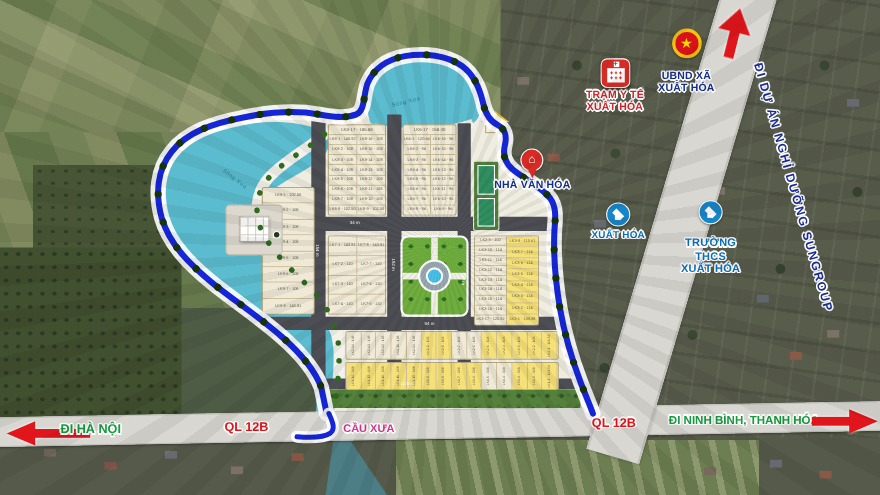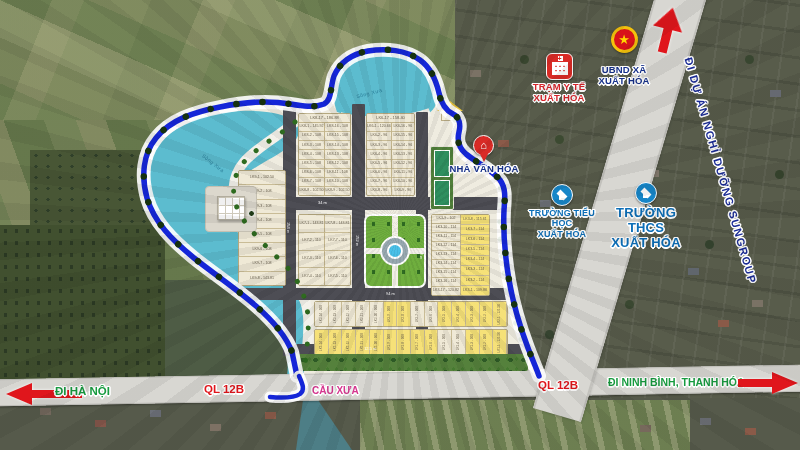--- a/index.html
+++ b/index.html
@@ -464,30 +464,29 @@
     <div class="lbl outlined" style="color:#15308a;margin-top:1px">
       <div>NHÀ VĂN HÓA</div>
     </div>
   </div>
   <div class="poi" style="left:520px;top:184px;width:84px">
     <div class="icon-grad">
         <div class="cap"></div>
         <div class="base"></div>
       </div>
     <div class="lbl outlined" style="color:#0d6fb8;margin-top:2px;font-size:9px">
-      <div>TRƯỜNG TIỂU HỌC</div>
       <div>XUẤT HÓA</div>
     </div>
   </div>
   <div class="poi" style="left:608px;top:182px;width:76px">
     <div class="icon-grad">
         <div class="cap"></div>
         <div class="base"></div>
       </div>
-    <div class="lbl outlined" style="color:#0d6fb8;margin-top:2px;font-size:13px">
+    <div class="lbl outlined" style="color:#0d6fb8;margin-top:12px;font-size:10px">
       <div>TRƯỜNG THCS</div>
       <div>XUẤT HÓA</div>
     </div>
   </div>
 
   <div class="arrow" id="arrow-left" style="left:6px;top:383px;width:80px;height:22px">
     <div class="shaft"></div>
       <div class="head"></div>
   </div>
   <span class="roadlbl outlined" style="left:55px;top:385px;color:#179b3f;font-size:11.5px">ĐI HÀ NỘI</span>

